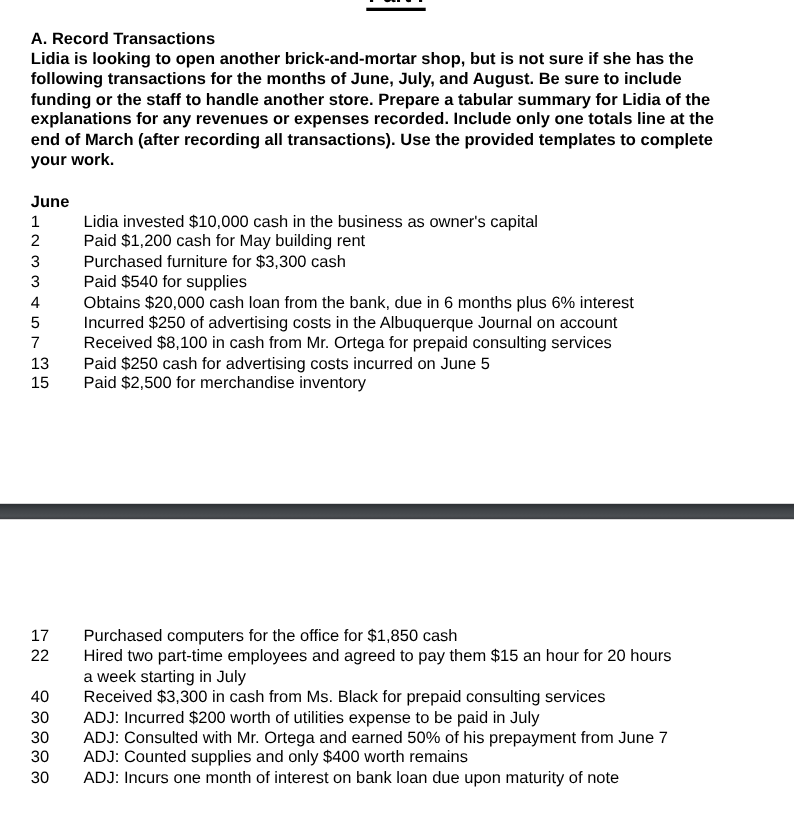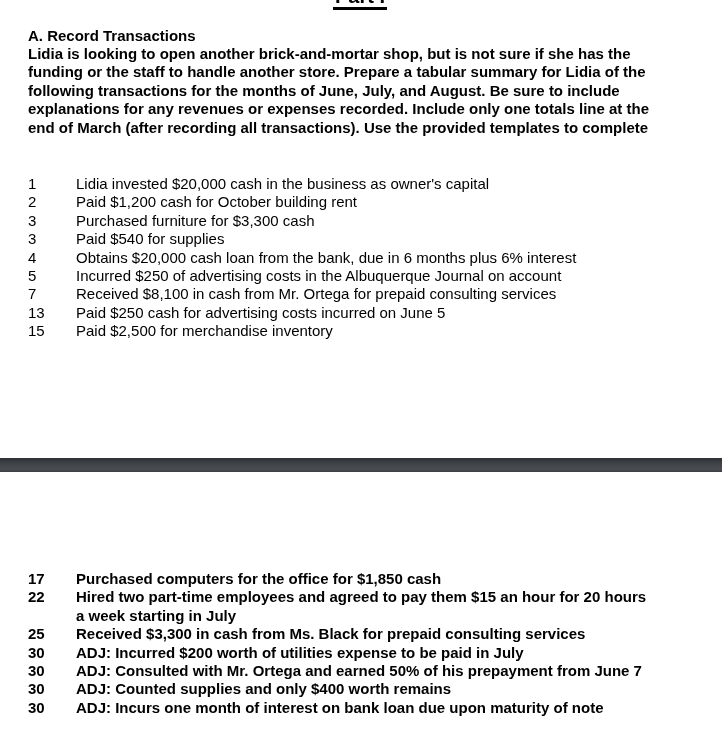--- a/index.html
+++ b/index.html
@@ -83,36 +83,38 @@
 <body>
 
 <div class="page-title-clip">
   <span>Part I</span>
 </div>
 
 <div class="section" style="top:27px;">
   <p class="heading">A. Record Transactions</p>
   <div>
     <p class="para">Lidia is looking to open another brick-and-mortar shop, but is not sure if she has the</p>
+    <p class="para">following transactions for the months of June, July, and August.  Be sure to include</p>
     <p class="para">funding or the staff to handle another store.  Prepare a tabular summary for Lidia of the</p>
-    <p class="para">following transactions for the months of June, July, and August.  Be sure to include</p>
     <p class="para">explanations for any revenues or expenses recorded.  Include only one totals line at the</p>
     <p class="para">end of March (after recording all transactions).  Use the provided templates to complete</p>
+    <p class="para">your work.</p>
   </div>
 </div>
 
 <div class="section" style="top:175px;">
+  <div class="month-label">June</div>
   <ul class="tx-list">
     <li class="tx-row">
         <span class="tx-day">1</span>
-        <span class="tx-desc">Lidia invested $20,000 cash in the business as owner's capital</span>
+        <span class="tx-desc">Lidia invested $10,000 cash in the business as owner's capital</span>
       </li>
     <li class="tx-row">
         <span class="tx-day">2</span>
-        <span class="tx-desc">Paid $1,200 cash for October building rent</span>
+        <span class="tx-desc">Paid $1,200 cash for May building rent</span>
       </li>
     <li class="tx-row">
         <span class="tx-day">3</span>
         <span class="tx-desc">Purchased furniture for $3,300 cash</span>
       </li>
     <li class="tx-row">
         <span class="tx-day">3</span>
         <span class="tx-desc">Paid $540 for supplies</span>
       </li>
     <li class="tx-row">
@@ -133,36 +135,36 @@
       </li>
     <li class="tx-row">
         <span class="tx-day">15</span>
         <span class="tx-desc">Paid $2,500 for merchandise inventory</span>
       </li>
   </ul>
 </div>
 
 <div class="divider-bar"></div>
 
-<div class="section" style="top:570px;font-weight:bold;">
+<div class="section" style="top:570px;">
   <ul class="tx-list">
     <li class="tx-row">
         <span class="tx-day">17</span>
         <span class="tx-desc">Purchased computers for the office for $1,850 cash</span>
       </li>
     <li class="tx-row">
         <span class="tx-day">22</span>
         <span class="tx-desc">Hired two part-time employees and agreed to pay them $15 an hour for 20 hours</span>
       </li>
     <li class="tx-row">
         <span class="tx-day"></span>
         <span class="tx-desc">a week starting in July</span>
       </li>
     <li class="tx-row">
-        <span class="tx-day">25</span>
+        <span class="tx-day">40</span>
         <span class="tx-desc">Received $3,300 in cash from Ms. Black for prepaid consulting services</span>
       </li>
     <li class="tx-row">
         <span class="tx-day">30</span>
         <span class="tx-desc">ADJ: Incurred $200 worth of utilities expense to be paid in July</span>
       </li>
     <li class="tx-row">
         <span class="tx-day">30</span>
         <span class="tx-desc">ADJ: Consulted with Mr. Ortega and earned 50% of his prepayment from June 7</span>
       </li>

